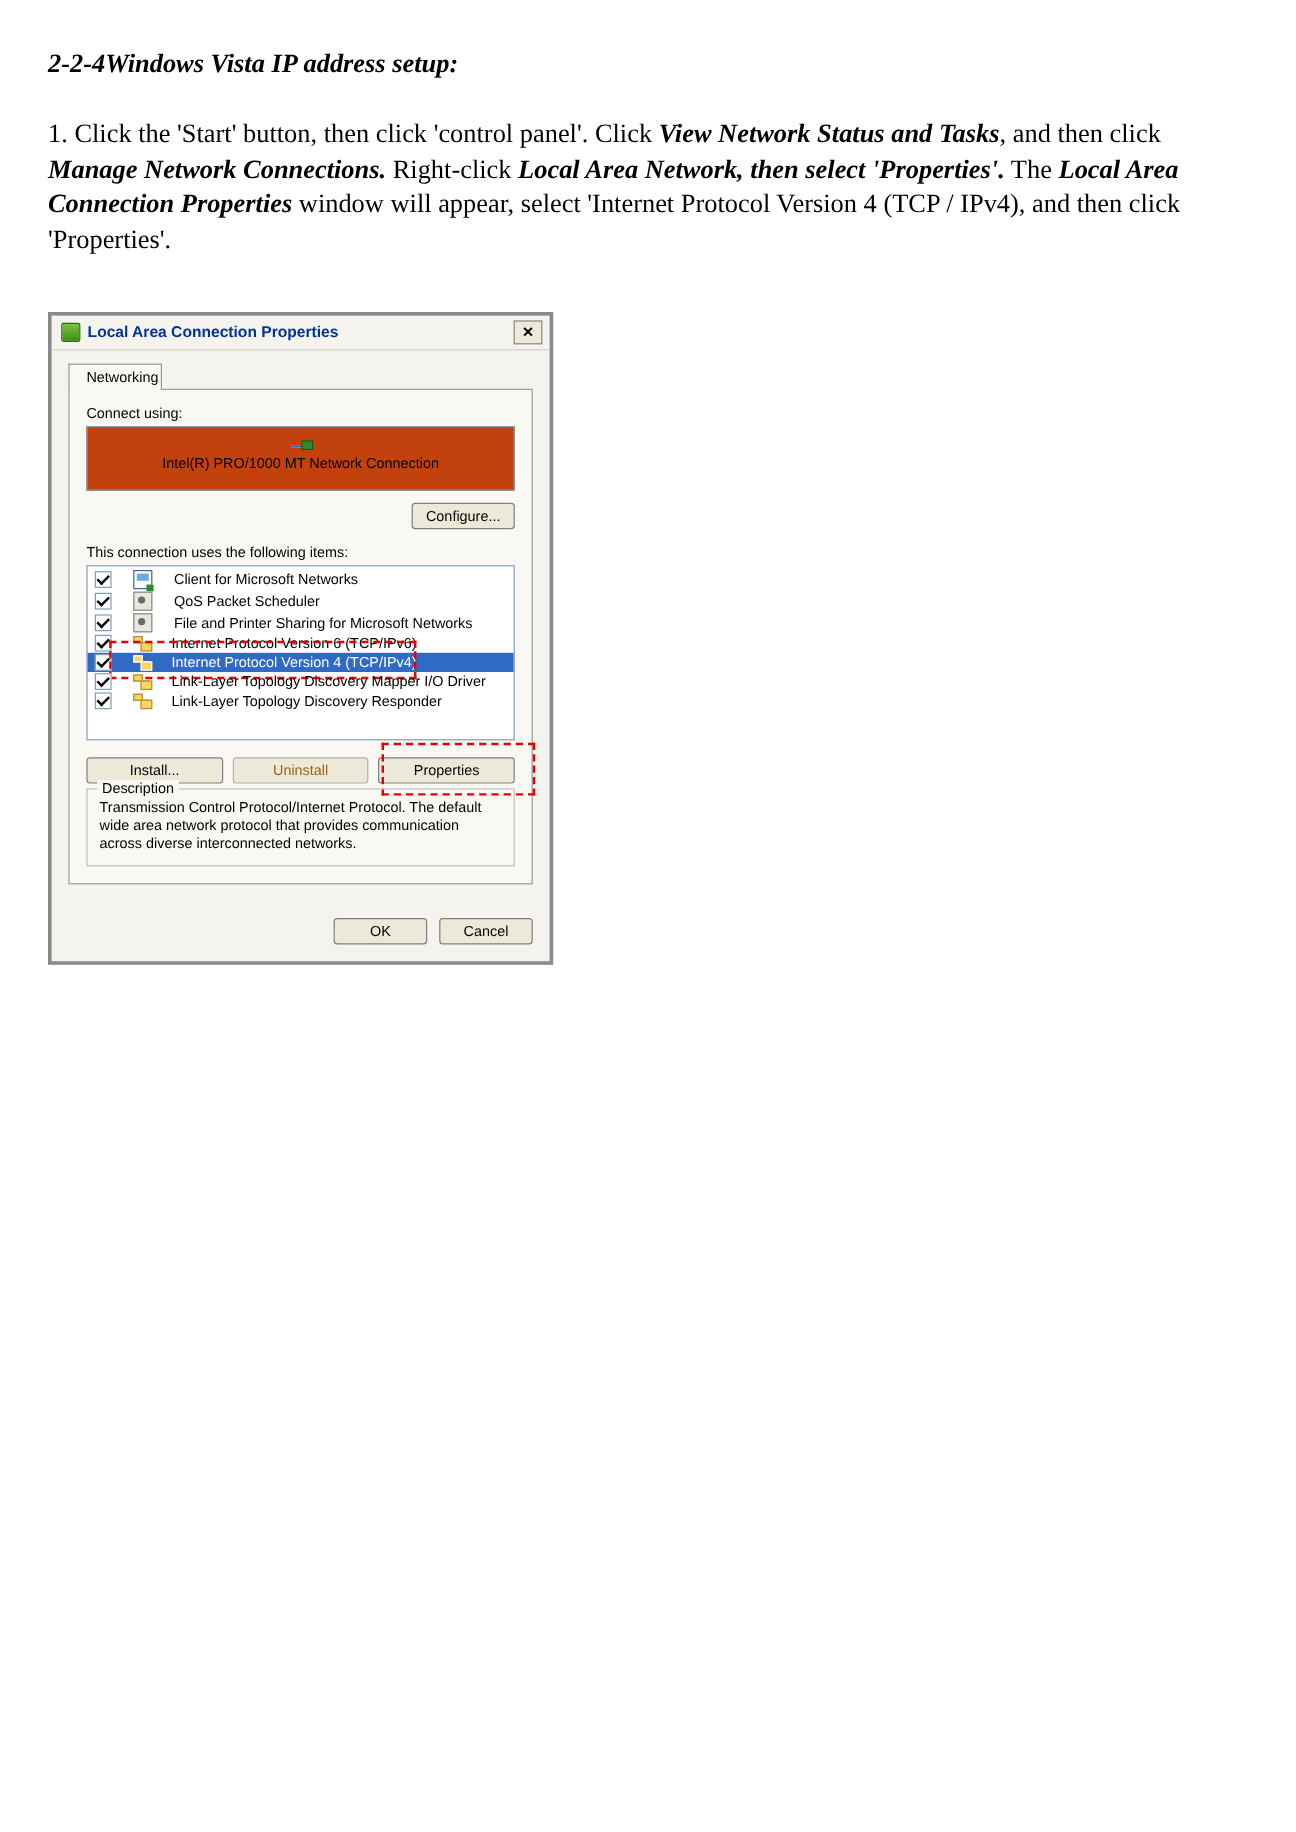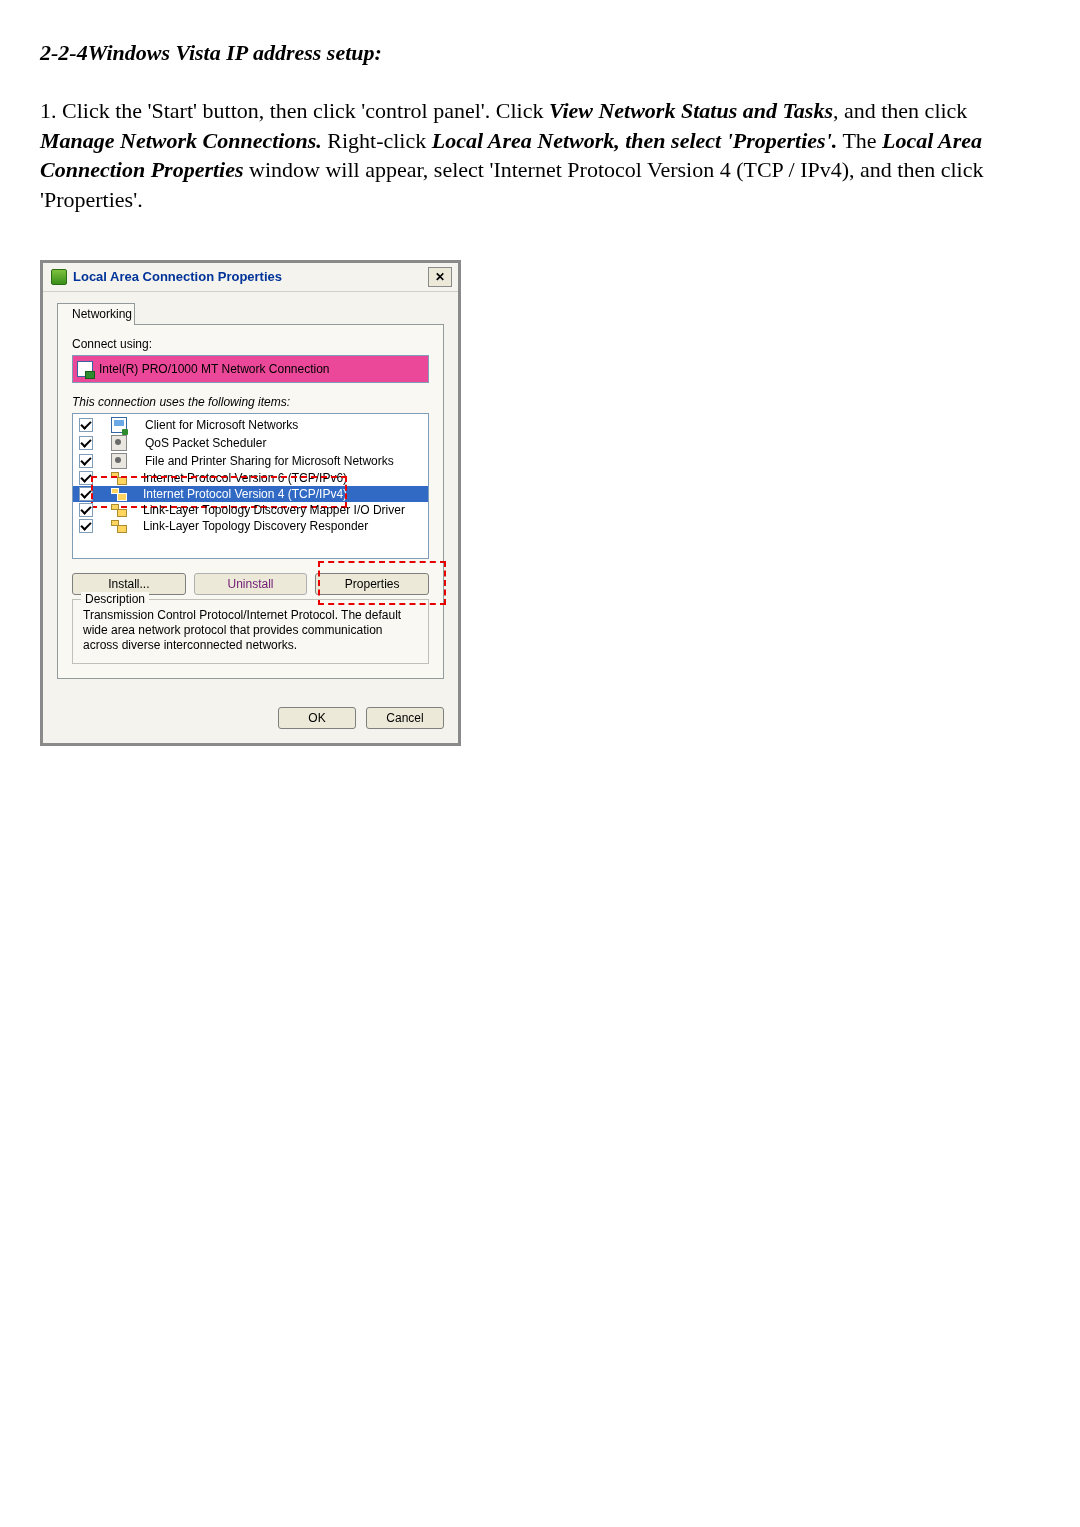--- a/index.html
+++ b/index.html
@@ -74,25 +74,26 @@
   }
   .tab-page {
     border: 1px solid #919b9c;
     padding: 12px 14px 14px 14px;
     background: #f9f8f3;
   }
   .label { margin-bottom: 4px; }
   .conn-input {
     height: 22px;
     border: 1px solid #7f9db9;
-    background: #ec4899;
+    background: #c2410c;
     display: flex;
     align-items: center;
-    padding: 2px 4px;
+    padding: 15px 4px;
     gap: 6px;
+    flex-direction: column;
   }
   .nic-icon {
     width: 14px; height: 14px;
     background: #ffffff;
     border: 1px solid #3465a4;
     position: relative;
   }
   .nic-icon::after {
     content: "";
     position: absolute;
@@ -106,23 +107,23 @@
   .btn {
     height: 22px;
     min-width: 86px;
     padding: 0 10px;
     border: 1px solid #7f7f7f;
     background: #ece9d8;
     font-family: inherit;
     font-size: 12px;
     border-radius: 3px;
   }
-  .btn:disabled { color: #701a75; border-color: #b0b0b0; }
-
-  .list-label { margin: 12px 0 4px 0; font-style: italic; }
+  .btn:disabled { color: #a16207; border-color: #b0b0b0; }
+
+  .list-label { margin: 12px 0 4px 0; }
   .item-list {
     border: 1px solid #7f9db9;
     background: #fff;
     padding: 2px 0;
     height: 140px;
   }
   .item {
     display: flex;
     align-items: center;
     gap: 18px;
@@ -260,20 +261,23 @@
   <div class="dlg-body">
     <span class="tab">Networking</span>
     <div class="tab-page">
 
       <div class="label">Connect using:</div>
       <div class="conn-input">
         <span class="nic-icon"></span>
         <span>Intel(R) PRO/1000 MT Network Connection</span>
       </div>
 
+      <div class="row-right">
+        <button class="btn">Configure...</button>
+      </div>
 
       <div class="list-label">This connection uses the following items:</div>
 
       <div class="item-list" style="position:relative;">
         <div class="item">
           <span class="chk"></span>
           <span class="iicon ic-pc"></span>
           <span class="txt">Client for Microsoft Networks</span>
         </div>
         <div class="item">

